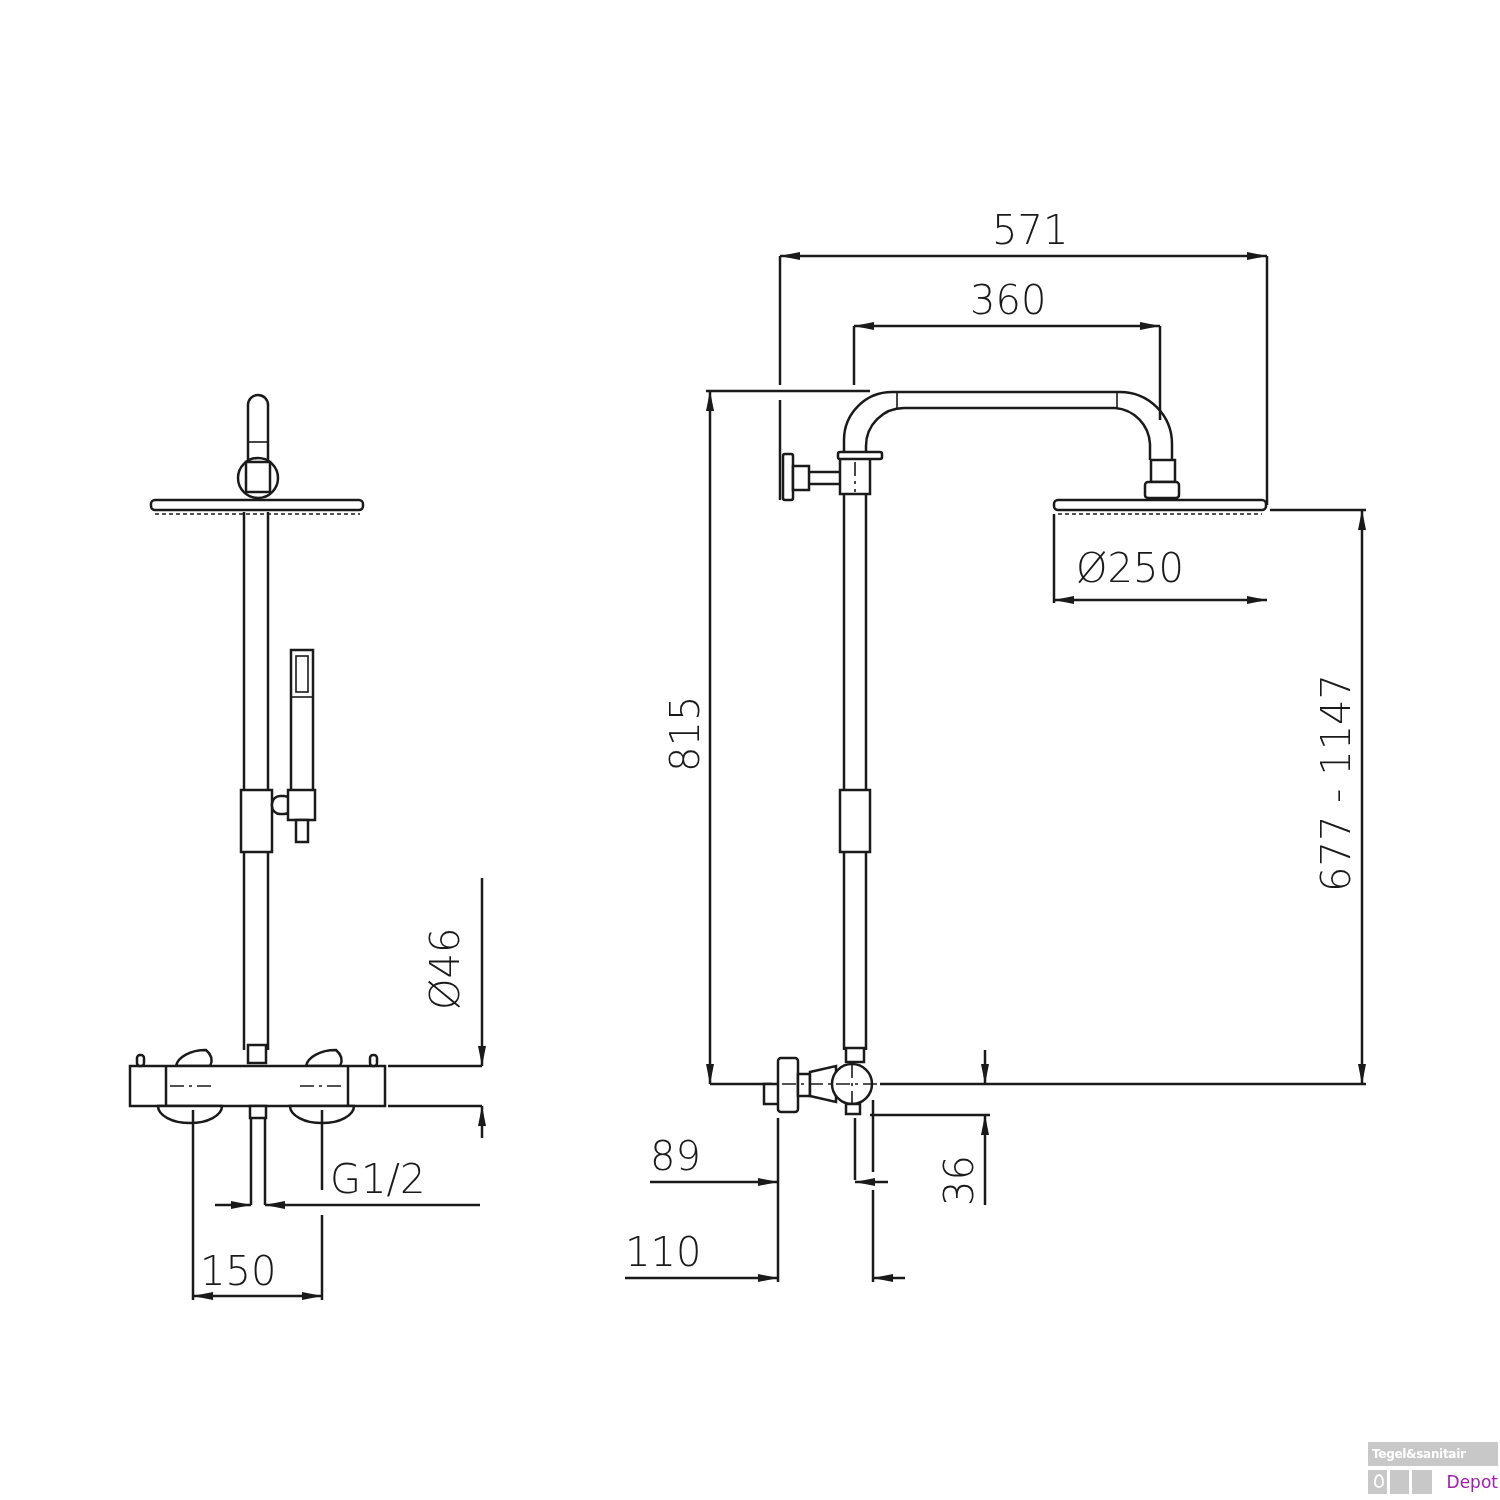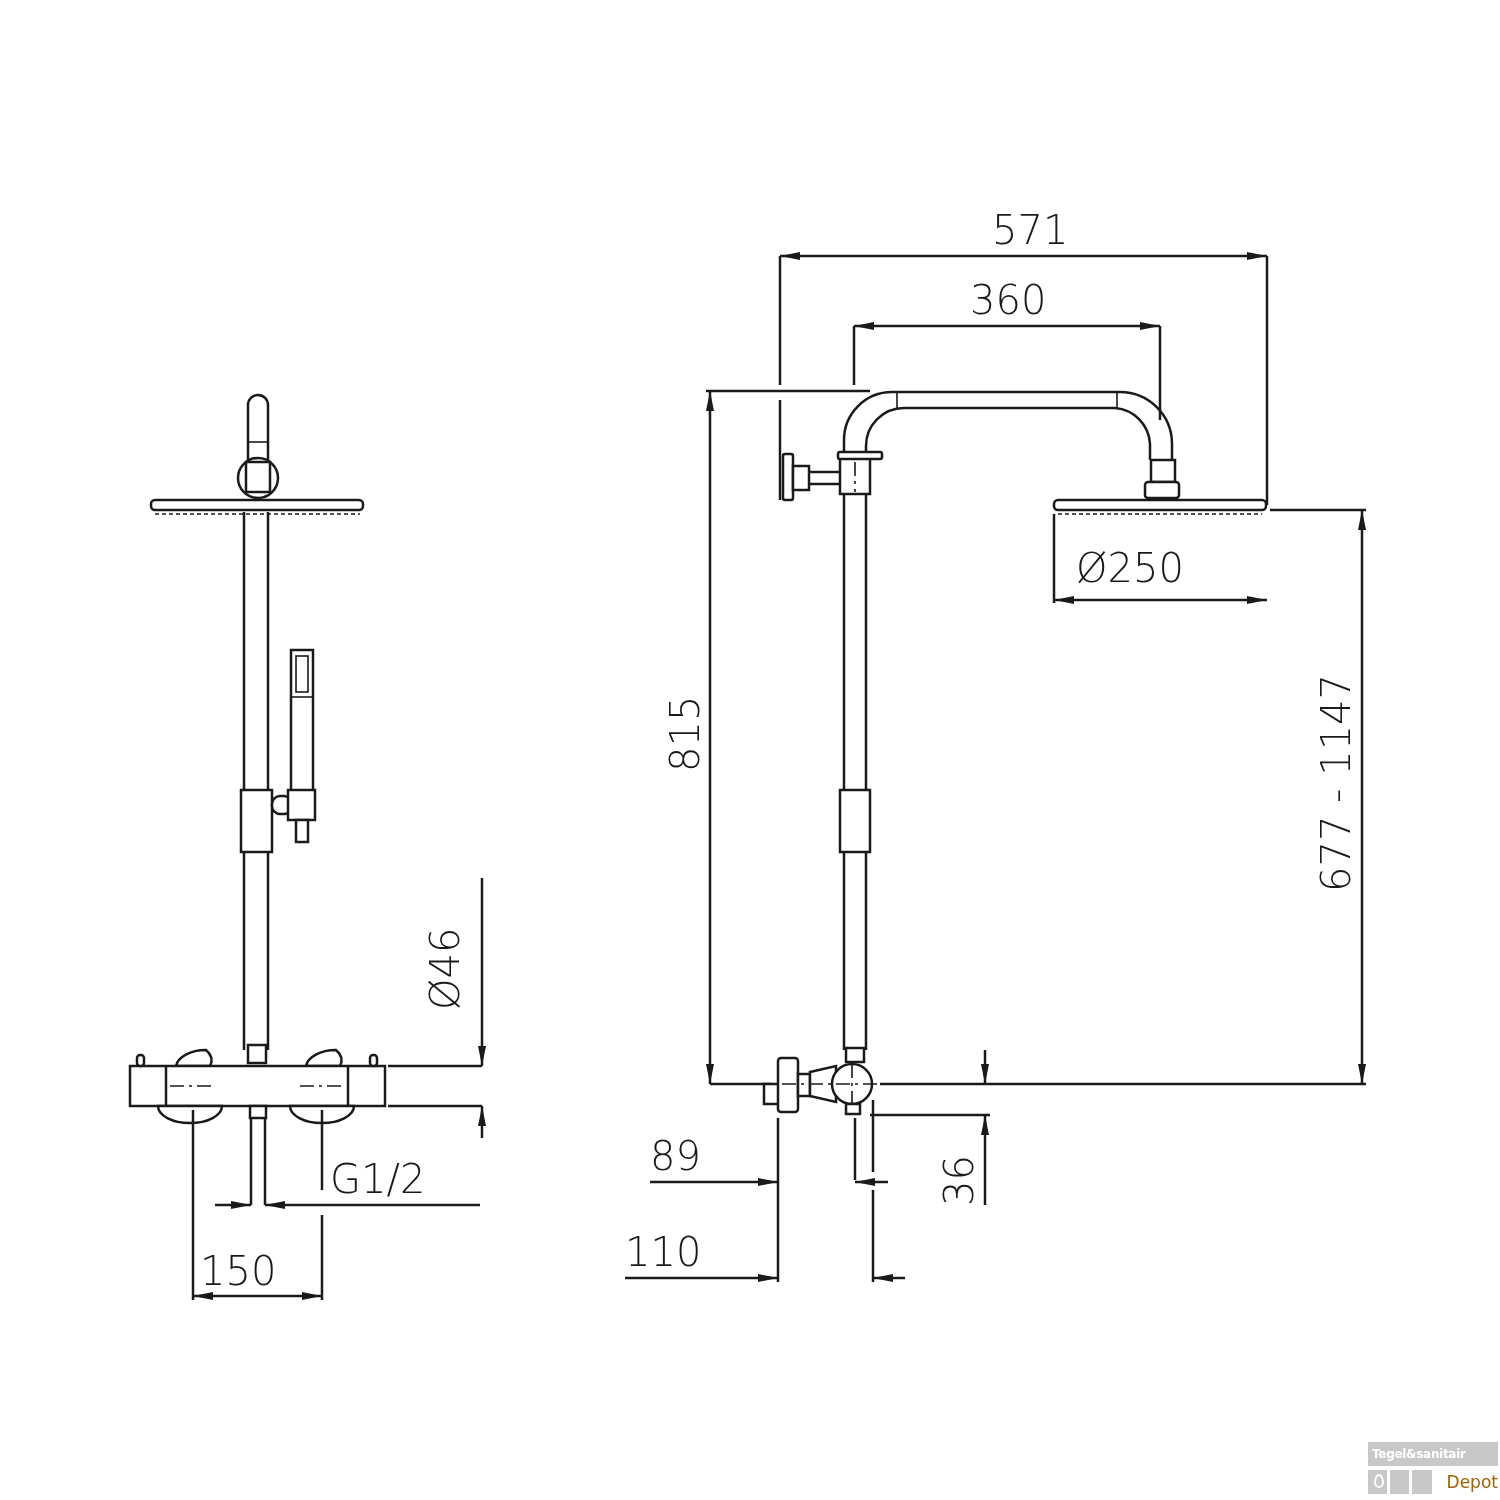--- a/index.html
+++ b/index.html
@@ -8,21 +8,21 @@
   .dim-text { font-family: "DejaVu Sans", sans-serif; font-size: 40px; fill: #1a1a1a; font-weight: 300; }
   .ln { stroke: #1a1a1a; fill: none; stroke-width: 2.5; }
   .thin { stroke: #1a1a1a; fill: none; stroke-width: 1.6; }
   .fillw { fill: #ffffff; stroke: #1a1a1a; stroke-width: 2.5; }
   .dash { stroke: #1a1a1a; fill: none; stroke-width: 1.6; stroke-dasharray: 14 5 3 5; }
   .watermark { position: absolute; right: 2px; bottom: 2px; width: 130px; height: 56px; font-family: "DejaVu Sans", sans-serif; }
   .wm-top { background: #c8c8c8; color: #ffffff; font-weight: bold; font-size: 12px; height: 24px; line-height: 24px; padding-left: 4px; letter-spacing: -0.3px; }
   .wm-bottom { display: flex; align-items: center; margin-top: 3px; height: 26px; }
   .wm-sq { width: 22px; height: 24px; background: #c8c8c8; margin-right: 3px; position: relative; }
   .wm-drop { position: absolute; left: 6px; top: 4px; width: 10px; height: 14px; border: 2px solid #fff; border-radius: 50% 50% 50% 50% / 60% 60% 40% 40%; box-sizing: border-box; }
-  .wm-depot { color: #a16207; font-size: 17px; margin-left: 12px; }
+  .wm-depot { color: #a21caf; font-size: 17px; margin-left: 12px; }
 </style>
 </head>
 <body>
 
 <svg class="drawing" viewBox="0 0 1500 1500" xmlns="http://www.w3.org/2000/svg">
   <defs>
     <marker id="arr" viewBox="0 0 20 10" refX="20" refY="5" markerWidth="26" markerHeight="10" markerUnits="userSpaceOnUse" orient="auto-start-reverse">
       <path d="M0,1 L20,5 L0,9 z" fill="#1a1a1a"></path>
     </marker>
   </defs>

